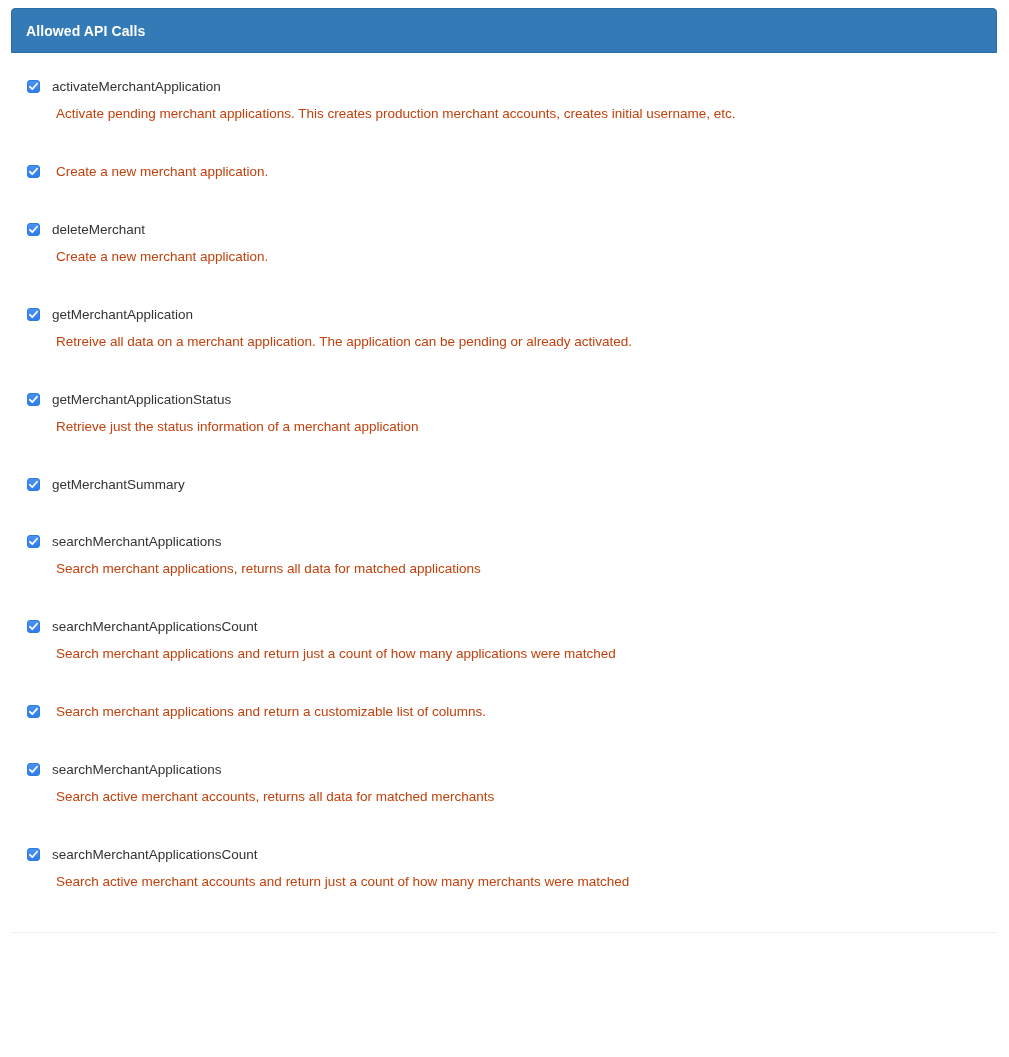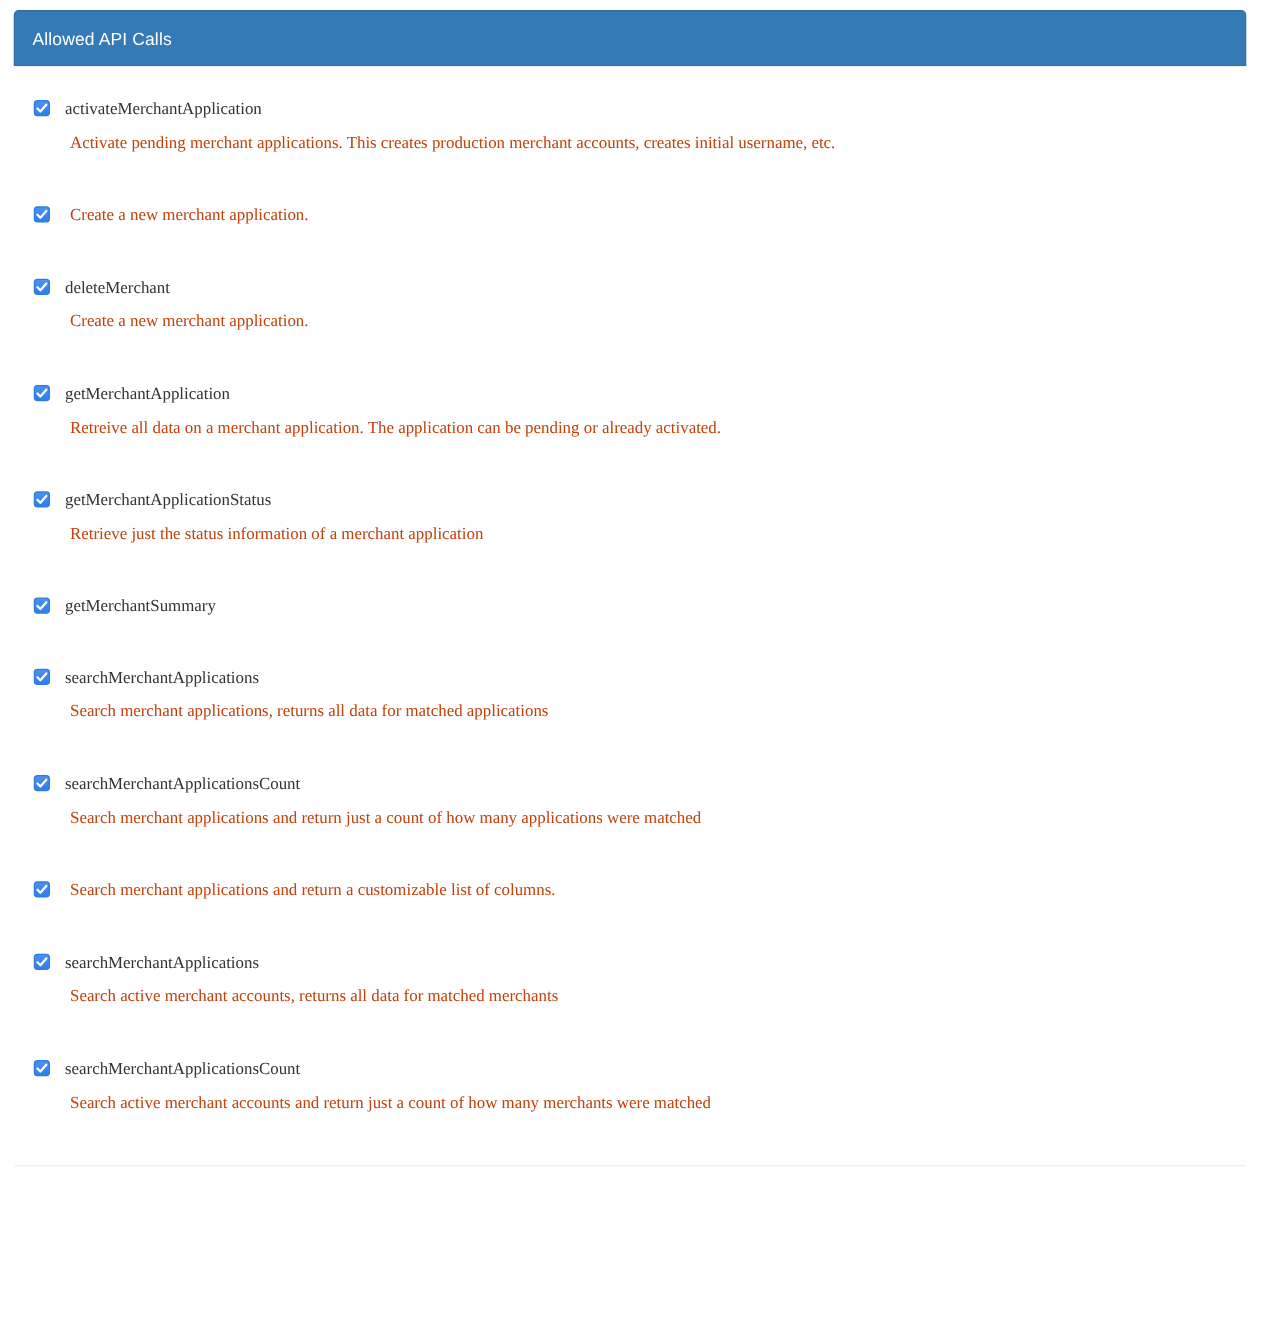--- a/index.html
+++ b/index.html
@@ -33,21 +33,21 @@
     height: 45px;
     padding: 0 14px;
     display: flex;
     align-items: center;
   }
 
   .panel-title {
     color: #ffffff;
     font-size: 14px;
     line-height: 1;
-    font-weight: normal;
+    font-weight: bold;
     margin: 0;
     letter-spacing: 0.1px;
   }
 
   .panel-body {
     background: #ffffff;
     border-left: 1px solid transparent;
     border-right: 1px solid transparent;
     border-bottom: 1px solid #eeeeee;
     padding: 26px 0 22px 0;
@@ -56,21 +56,20 @@
   .api-list {
     list-style: none;
     margin: 0;
     padding: 0;
   }
 
   .api-item {
     position: relative;
     padding: 0 10px 0 40px;
     margin-bottom: 42px;
-    font-family: Liberation Serif, serif;
   }
   .api-item:last-child {
     margin-bottom: 20px;
   }
 
   .api-check {
     position: absolute;
     left: 15px;
     top: 1px;
     width: 13px;

